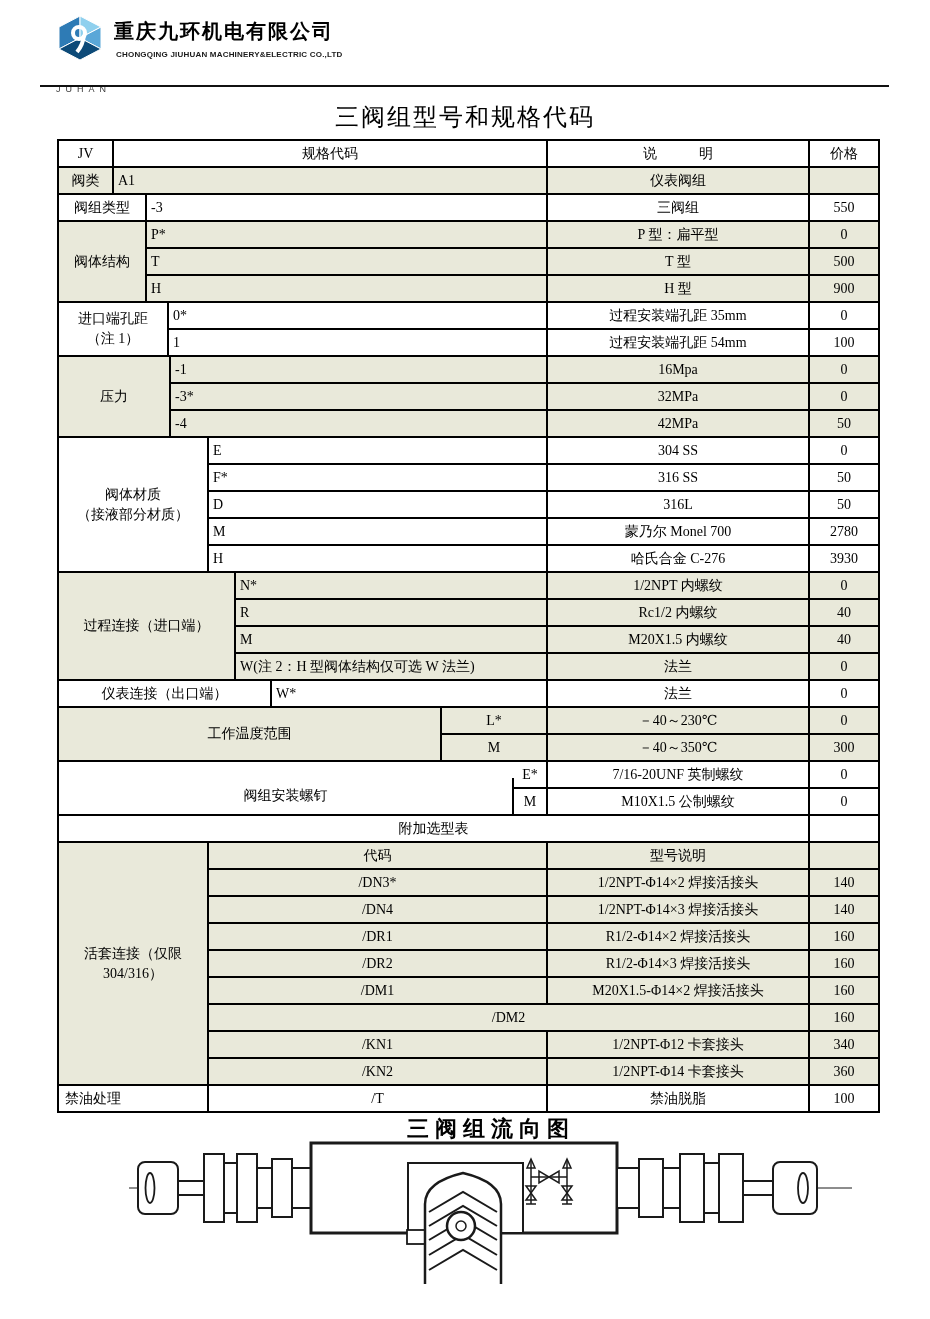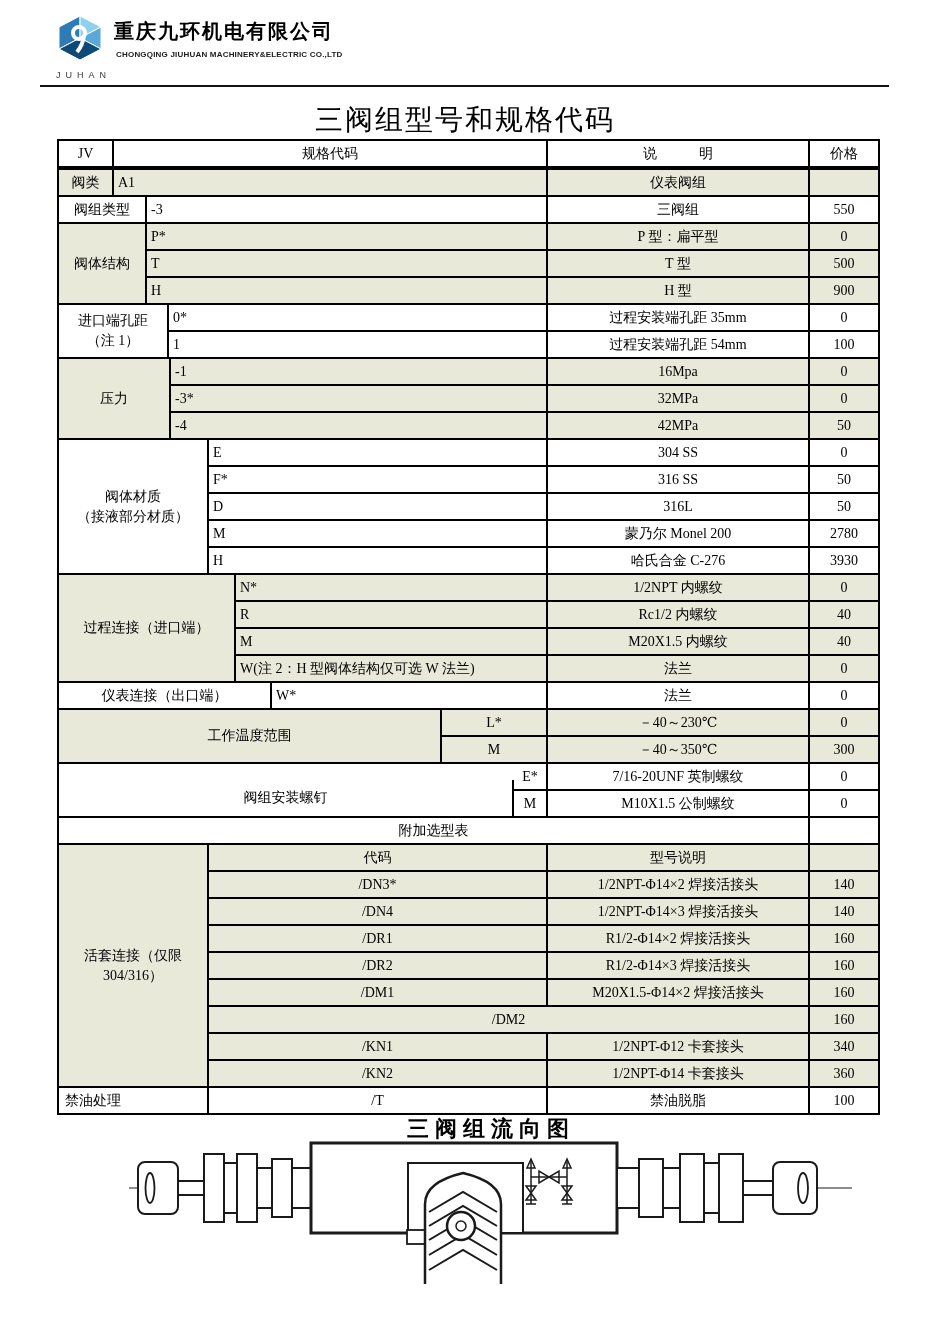--- a/index.html
+++ b/index.html
@@ -4,32 +4,32 @@
 <style>
   html,body{margin:0;padding:0;}
   body{
     width:930px;height:1319px;position:relative;background:#ffffff;
     font-family:"Liberation Serif","DejaVu Serif",serif;color:#000;
     overflow:hidden;
   }
   
   .logo-wrap{position:absolute;left:46px;top:14px;width:70px;text-align:center;}
   .logo-sub{font-family:"Liberation Sans","DejaVu Sans",sans-serif;font-size:9px;
-    letter-spacing:5px;color:#3a3a3a;margin-top:2px;padding-left:5px;}
+    letter-spacing:5px;color:#3a3a3a;margin-top:16px;padding-left:5px;}
   .company-cn{position:absolute;left:114px;top:18px;font-size:20px;font-weight:bold;
     letter-spacing:2px;}
   .company-en{position:absolute;left:116px;top:50px;font-size:8px;font-weight:bold;
     font-family:"Liberation Sans","DejaVu Sans",sans-serif;letter-spacing:.2px;color:#1a1a1a;}
   #hr-top{position:absolute;left:40px;top:85px;width:849px;height:2px;background:#111;}
   .doc-title{position:absolute;left:0;top:101px;width:930px;text-align:center;
-    font-size:28px;letter-spacing:2px;}
+    font-size:24px;letter-spacing:2px;}
   
   .spec-table{position:absolute;left:57px;top:139px;width:823px;box-sizing:border-box;
     border:2px solid #000;font-size:14px;background:#fff;}
-  .hrow{display:flex;height:25px;border-bottom:4px solid #000000;background:#fff;}
+  .hrow{display:flex;height:25px;border-bottom:2px solid #000000;background:#fff;}
   .hcell{display:flex;align-items:center;justify-content:center;box-sizing:border-box;}
   .hcell.jv{width:55px;border-right:2px solid #000;}
   .hcell.code{flex:1;border-right:2px solid #000;}
   .hcell.desc{width:262px;border-right:2px solid #000;}
   .hcell.price{width:68px;}
   .tgroup{display:flex;border-bottom:2px solid #000;background:#fff;}
   .tgroup:last-child{border-bottom:none;}
   .tgroup.shaded{background:#e9e9da;}
   .glabel{flex:none;display:flex;align-items:center;justify-content:center;
     text-align:center;border-right:2px solid #000;box-sizing:border-box;
@@ -167,21 +167,21 @@
             <div class="tcell desc">316 SS</div>
             <div class="tcell price">50</div>
           </div>
           <div class="trow">
             <div class="tcell code">D</div>
             <div class="tcell desc">316L</div>
             <div class="tcell price">50</div>
           </div>
           <div class="trow">
             <div class="tcell code">M</div>
-            <div class="tcell desc">蒙乃尔 Monel 200</div>
+            <div class="tcell desc">蒙乃尔 Monel 700</div>
             <div class="tcell price">2780</div>
           </div>
           <div class="trow">
             <div class="tcell code">H</div>
             <div class="tcell desc">哈氏合金 C-276</div>
             <div class="tcell price">3930</div>
           </div>
         </div>
       </div>
       <div class="tgroup shaded">

